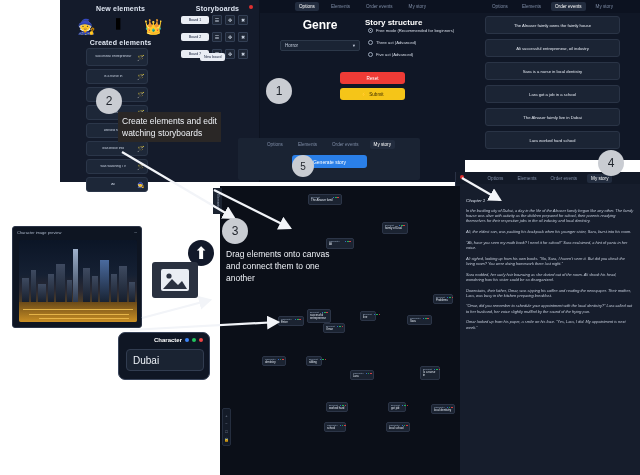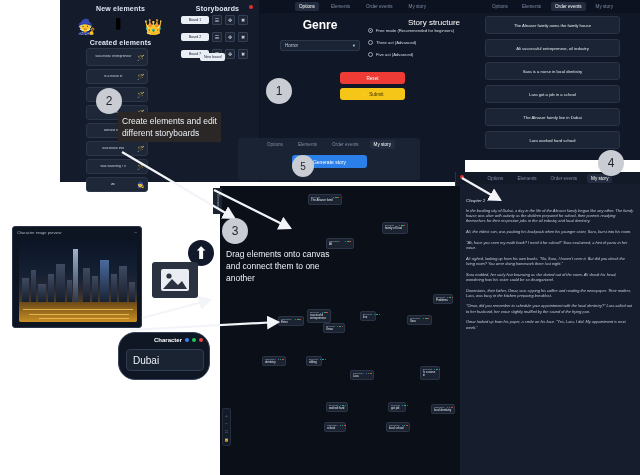--- a/index.html
+++ b/index.html
@@ -33,21 +33,21 @@
   .boardName{background:#e9edf4;color:#16203a;font-size:3.6px;border-radius:2px;padding:2px 3px;width:22px;text-align:center;}
   .bIcon{width:8px;height:8px;background:#1e2635;border:1px solid #333f54;border-radius:1px;color:#cdd6e4;font-size:5px;display:flex;align-items:center;justify-content:center;}
   #newBoardBtn{position:absolute;left:140px;top:53px;background:#e9edf4;color:#16203a;font-size:3.6px;border-radius:2px;padding:2px 4px;}
 
   
   #optPanel{left:260px;top:0;width:205px;height:182px;background:#101726;}
   .tabbar{display:flex;justify-content:center;align-items:center;gap:8px;height:13px;background:#0c1220;}
   .tab{color:#7e8ca5;font-size:4.6px;padding:2px 4px;border-radius:2px;}
   .tab.active{background:#222c3e;color:#ffffff;}
   #genreHdr{position:absolute;left:20px;top:18px;width:80px;text-align:center;color:#fff;font-size:12px;font-weight:bold;}
-  #structHdr{position:absolute;left:105px;top:18px;width:95px;text-align:right;color:#fff;font-size:8px;font-weight:normal;}
+  #structHdr{position:absolute;left:105px;top:18px;width:95px;text-align:left;color:#fff;font-size:8px;font-weight:bold;}
   #genreSel{position:absolute;left:20px;top:40px;width:80px;height:11px;background:#1a2434;border:1px solid #2c3849;border-radius:2px;color:#c3ccdb;font-size:4.6px;display:flex;align-items:center;justify-content:space-between;padding:0 4px;box-sizing:border-box;}
   #structOpts{position:absolute;left:108px;top:28px;width:95px;display:flex;flex-direction:column;gap:7px;}
   .radioRow{display:flex;align-items:center;gap:3px;color:#d7dde8;font-size:4.2px;}
   .radio{width:5px;height:5px;border:1px solid #9aa6b8;border-radius:50%;box-sizing:border-box;position:relative;flex:0 0 auto;}
   .radio.on::after{content:"";position:absolute;left:1px;top:1px;width:1px;height:1px;border-radius:50%;background:#dfe6f2;}
   #resetBtn{position:absolute;left:80px;top:72px;width:65px;height:12px;background:#ef3b36;border-radius:3px;color:#fff;font-size:4.6px;display:flex;align-items:center;justify-content:center;}
   #submitBtn{position:absolute;left:80px;top:88px;width:65px;height:12px;background:#f5c518;border-radius:3px;color:#3c2d00;font-size:4.6px;display:flex;align-items:center;justify-content:center;gap:2px;}
 
   #storyTabPanel{position:absolute;left:238px;top:138px;width:182px;height:42px;background:#1a2333;border-radius:2px;}
   #storyTabbar{display:flex;justify-content:center;align-items:center;gap:7px;height:12px;}
@@ -84,21 +84,21 @@
   #previewBar{height:11px;display:flex;align-items:center;justify-content:space-between;padding:0 4px;color:#aab6c8;font-size:4px;}
   #previewImg{position:absolute;left:6px;top:13px;width:118px;height:82px;border-radius:2px;overflow:hidden;background:#0a1020;}
   .sky{position:absolute;left:0;top:0;width:100%;height:100%;
     background:linear-gradient(180deg,#0b1526 0%,#152033 42%,#2b2a33 62%,#5c4521 82%,#8a5f1e 100%);}
   .bld{position:absolute;bottom:18px;background:linear-gradient(180deg,#3e4a60,#141c2a);}
   .burj{position:absolute;left:46%;bottom:18px;width:5px;height:55px;background:linear-gradient(180deg,#8fa3be,#2b3purple);background:linear-gradient(180deg,#9fb2cc,#2a3purple);background:linear-gradient(180deg,#9fb2cc,#283purple);background:linear-gradient(180deg,#9fb2cc,#28344a);}
   .roads{position:absolute;left:0;bottom:0;width:100%;height:20px;background:linear-gradient(180deg,#6b4a18,#c98f24);}
   .roadline{position:absolute;height:1px;background:#f0c050;opacity:.85;}
 
   
-  #charCard{left:118px;top:332px;width:92px;height:48px;background:#0f1624;border:1px solid #39445a;border-radius:17px;}
+  #charCard{left:118px;top:332px;width:92px;height:48px;background:#0f1624;border:1px solid #39445a;border-radius:7px;}
   #charHdr{position:absolute;right:6px;top:4px;display:flex;align-items:center;gap:3px;}
   #charHdr .lbl{color:#fff;font-size:6px;font-weight:bold;}
   .cdot{width:4px;height:4px;border-radius:50%;}
   #charVal{position:absolute;left:7px;top:16px;width:78px;height:22px;background:#1a2332;border:1px solid #313c50;border-radius:4px;color:#eef2f8;font-size:10px;display:flex;align-items:center;padding-left:6px;box-sizing:border-box;}
 
   
   #uploadCard{left:146px;top:238px;width:72px;height:66px;background:#ffffff;}
   #upIcon{position:absolute;right:4px;top:2px;width:26px;height:26px;border-radius:50%;background:#12192a;display:flex;align-items:center;justify-content:center;color:#fff;font-size:17px;}
   #imgPH{position:absolute;left:6px;top:24px;width:46px;height:36px;background:#2a3purple;background:#283purple;background:#2a3140;border-radius:3px;display:flex;align-items:center;justify-content:center;}
 
@@ -565,14 +565,14 @@
   <path d="M142,318 L210,300" stroke="#f2f4f8" stroke-width="2.2" fill="none" marker-end="url(#ah)"></path>
   <path d="M130,330 L278,322" stroke="#f2f4f8" stroke-width="2.2" fill="none" marker-end="url(#ah)"></path>
   <path d="M462,178 L500,200" stroke="#f2f4f8" stroke-width="2.2" fill="none" marker-end="url(#ah)"></path>
 </svg>
 
 <div class="step" id="s1">1</div>
 <div class="step" id="s2">2</div>
 <div class="step" id="s3">3</div>
 <div class="step" id="s4">4</div>
 <div class="step" id="s5">5</div>
-<div class="callout" id="c2">Create elements and edit different storyboards</div>
+<div class="callout" id="c2">Create elements and edit watching storyboards</div>
 <div class="callout" id="c3">Drag elements onto canvas and connect them to one another</div>
 
 </body></html>

